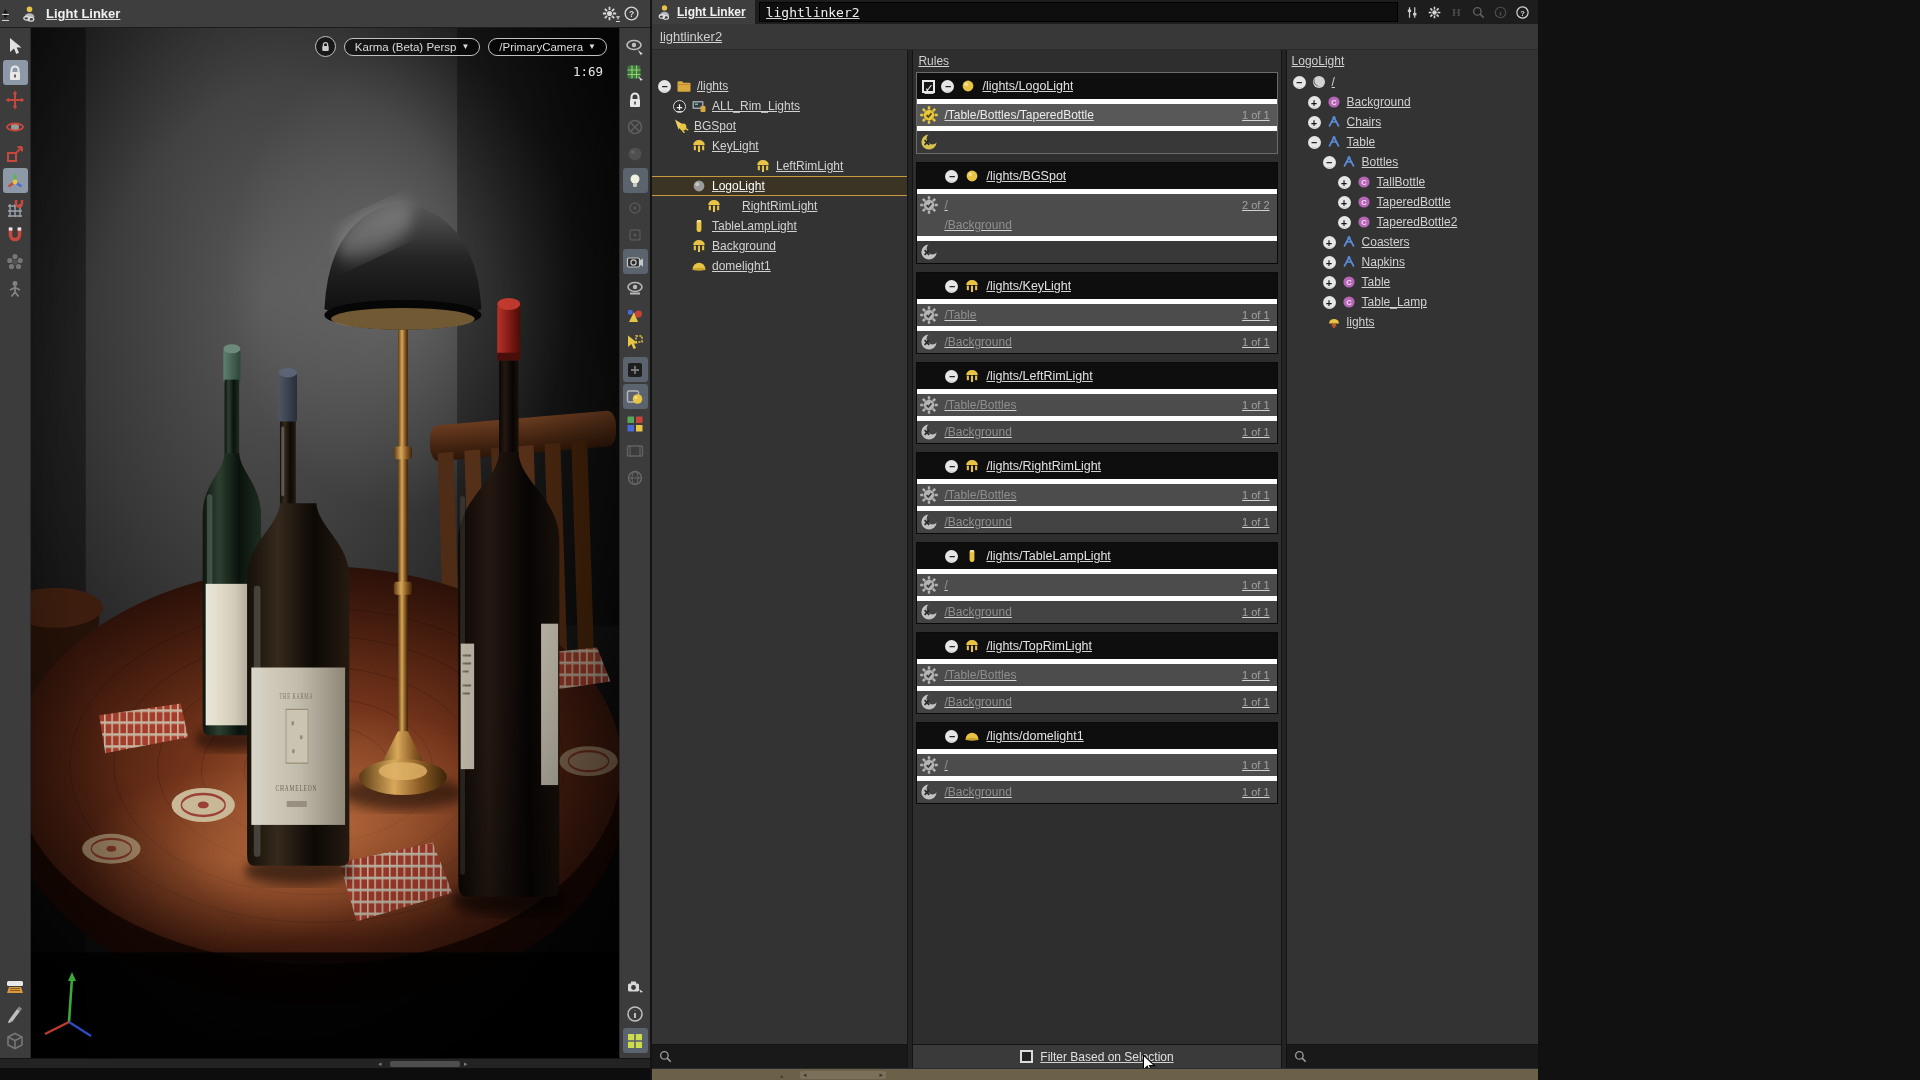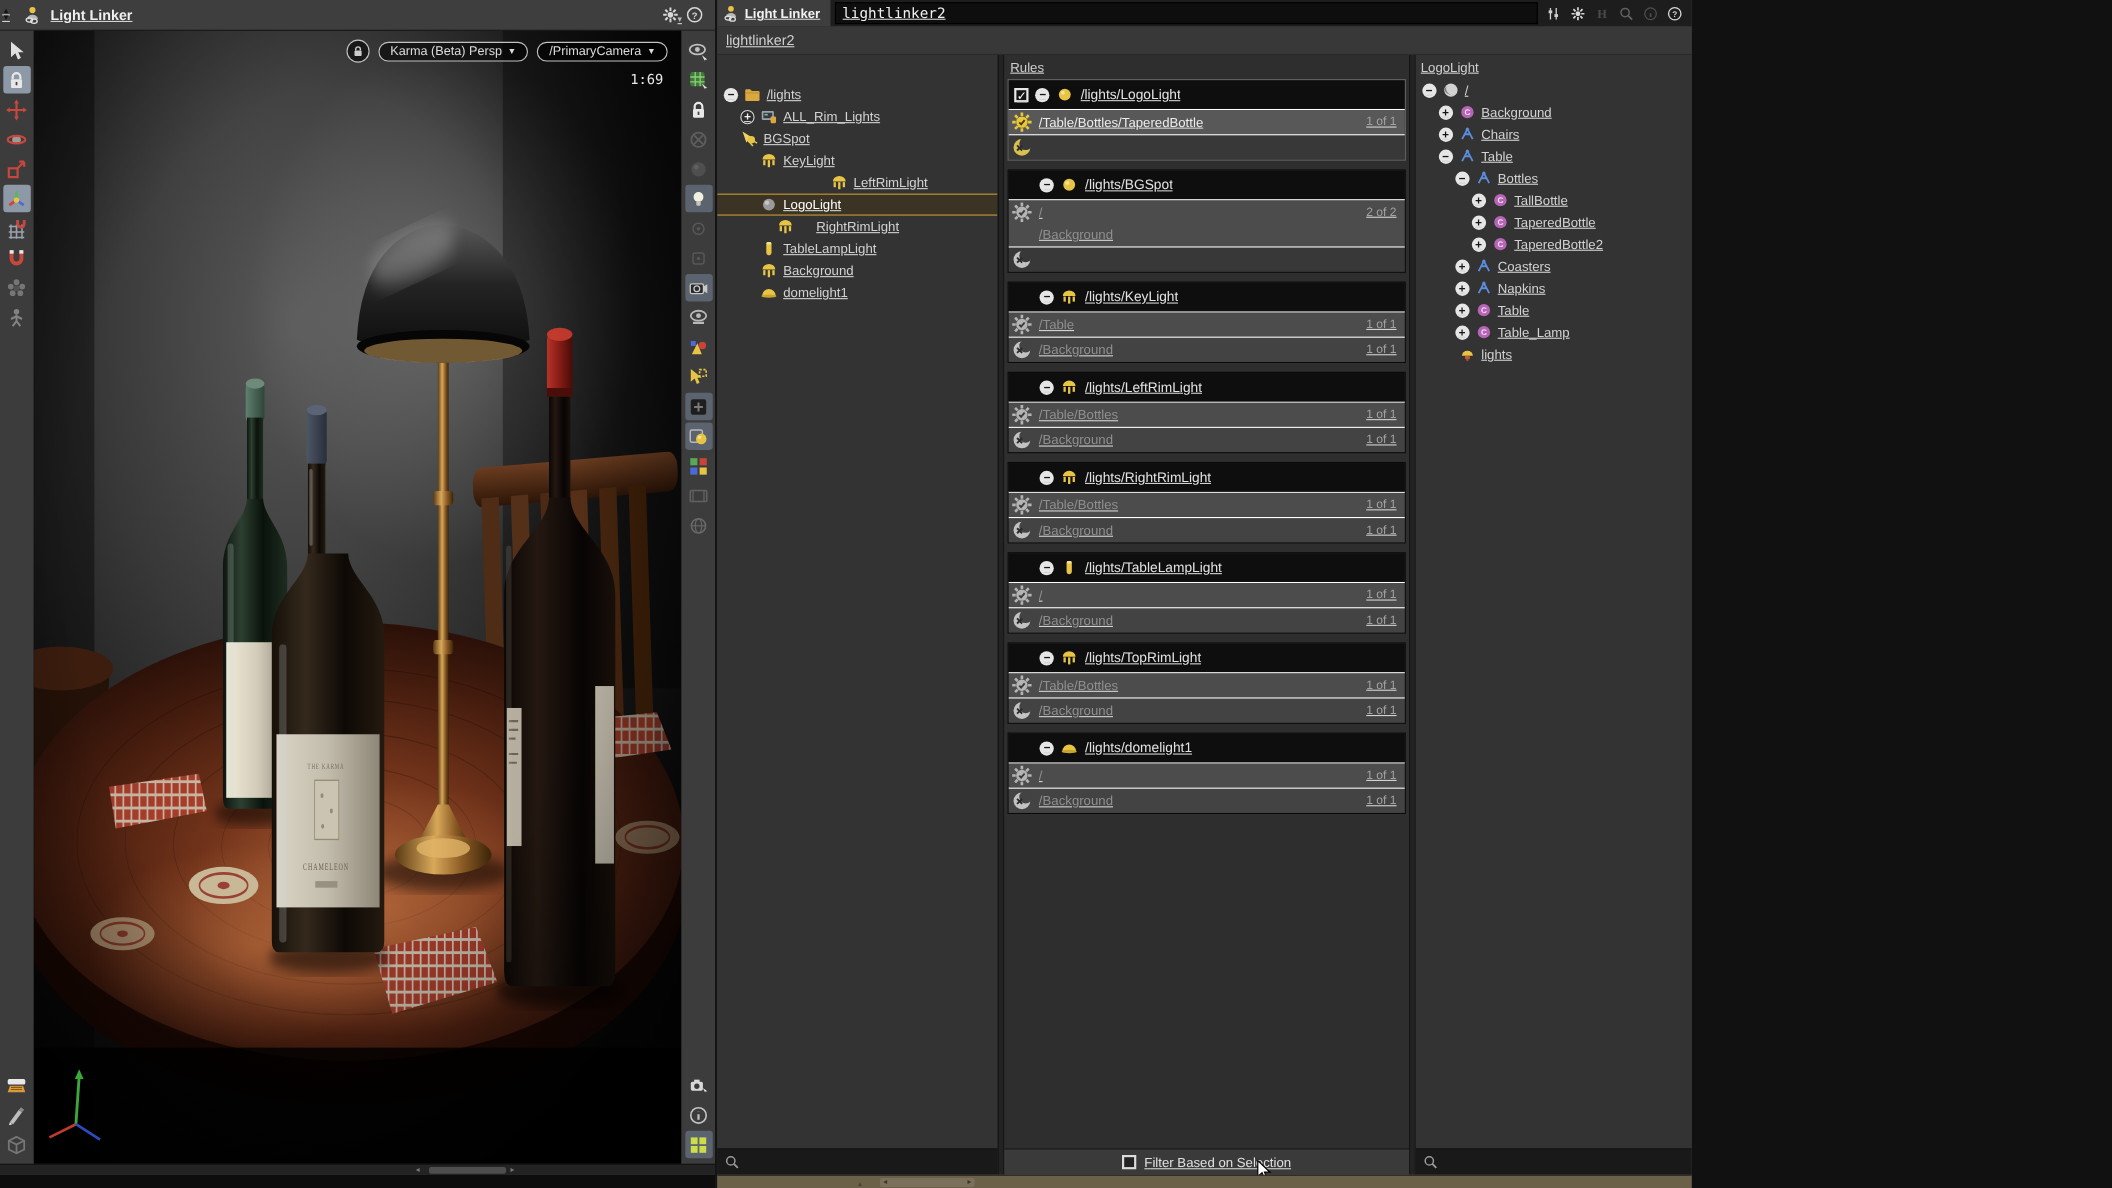--- a/index.html
+++ b/index.html
@@ -80,21 +80,21 @@
   .ticon{width:16px;height:16px;flex:none;display:inline-flex;}
   .ticon svg{width:16px;height:16px;}
 
   
   .rule-card{margin:0 3px 8px 3px;border:1px solid #0a0a0a;background:#2f2f2f;}
   .rule-card.selected{border-color:#6a6a6a;}
   .card-header{height:26px;background:#0e0e0e;display:flex;align-items:center;gap:6px;padding:0 6px 0 5px;position:relative;}
   .rule-checkbox{width:13px;height:13px;border:2px solid #e8e8e8;background:#141414;color:#fff;font-size:11px;line-height:12px;text-align:center;flex:none;}
   .cb-spacer{width:17px;flex:none;}
   .rule-light-path{font-size:12.5px;color:#e2e2e2;white-space:nowrap;overflow:hidden;}
-  .rule-row{display:flex;align-items:flex-start;min-height:22px;padding:1px 7px 1px 2px;background:#4c4c4c;border-top:1px solid #ffffff;font-size:12px;color:#8f8f8f;}
+  .rule-row{display:flex;align-items:flex-start;min-height:22px;padding:1px 7px 1px 2px;background:#4c4c4c;border-top:5px solid #ffffff;font-size:12px;color:#8f8f8f;}
   .rule-row.exclude{background:#434343;}
   .rule-row.active{background:#585858;color:#ececec;}
   .rule-row.empty{background:#383838;}
   .rr-icon{width:20px;height:20px;flex:none;margin-right:5px;}
   .rr-icon svg{width:20px;height:20px;}
   .rr-paths{flex:1;min-width:0;}
   .rr-path{height:20px;line-height:20px;white-space:nowrap;overflow:hidden;}
   .rr-count{margin-left:auto;line-height:20px;font-size:11px;color:#a2a2a2;padding-left:6px;flex:none;}
 
   

